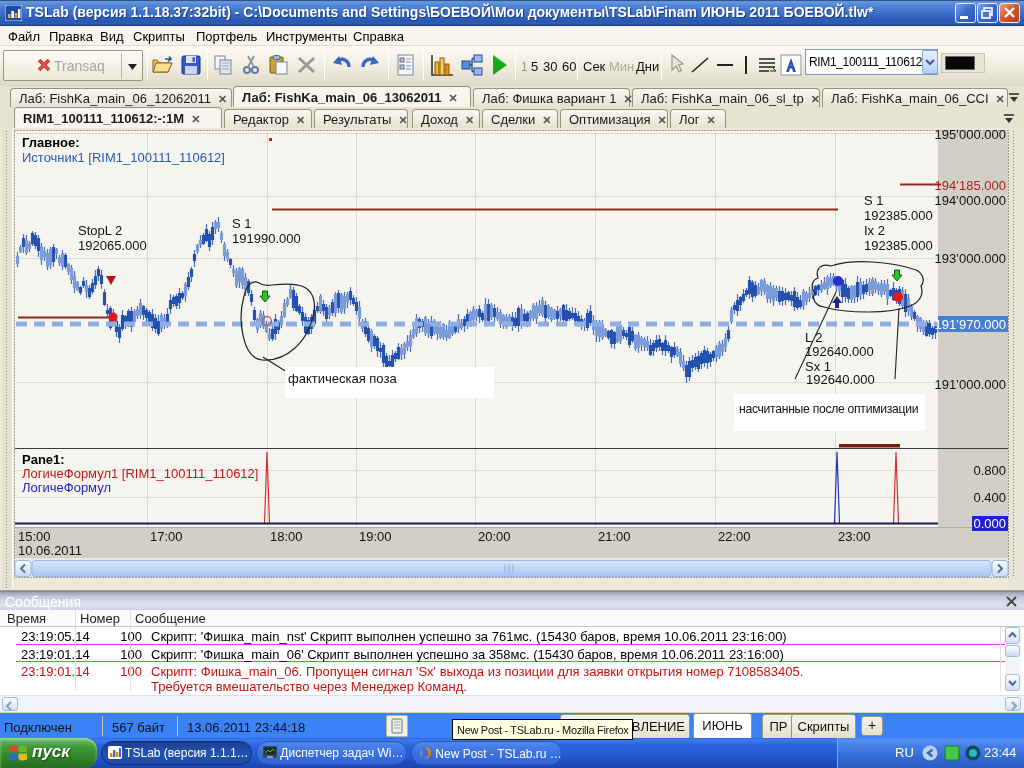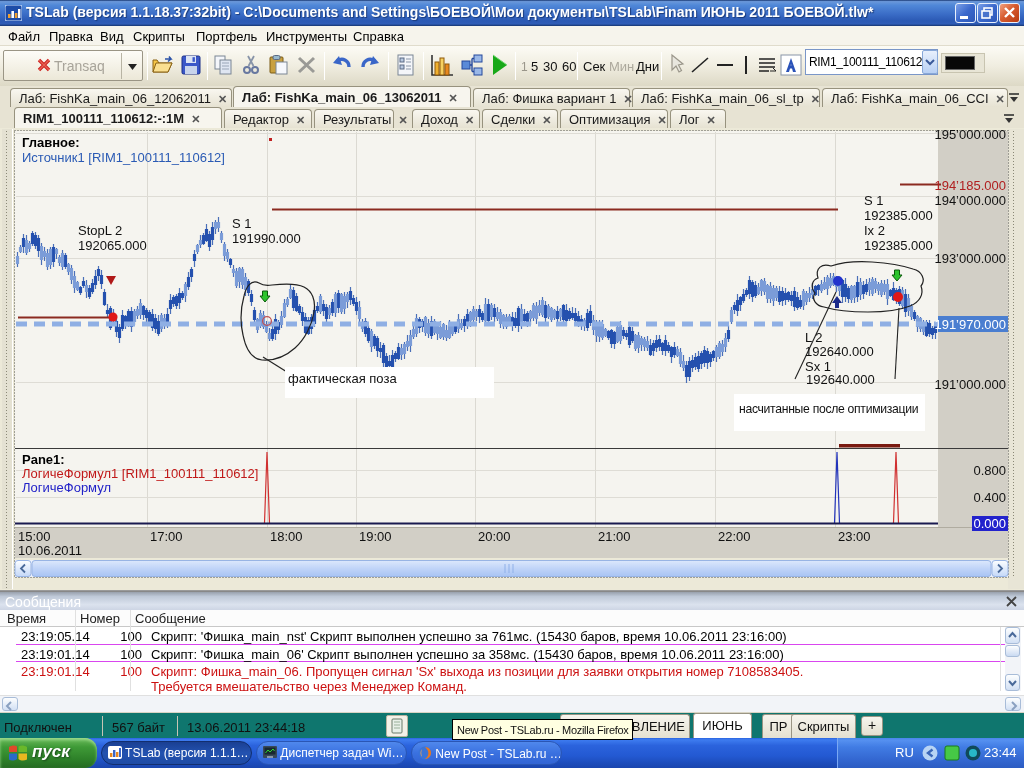--- a/index.html
+++ b/index.html
@@ -17,21 +17,21 @@
 #tabrow2{left:0;top:107px;width:1024px;height:21px;background:#e7e3d3}
 .tab{position:absolute;top:2px;height:19px;border:1px solid #97927e;border-bottom:none;border-radius:4px 4px 0 0;background:linear-gradient(180deg,#f9f7f0 0,#e6e2d2 100%);font-size:13px;color:#1a1a1a;white-space:nowrap;padding:2px 6px 0 8px}
 .tab.act{background:#f7f5ee;font-weight:bold;top:0;height:21px;padding-top:3px;z-index:2}
 .tab .x{color:#555;font-weight:bold;font-size:11px;margin-left:7px}
 #msgcap{left:0;top:591px;width:1024px;height:19px;background:linear-gradient(180deg,#98a0ac 0,#bfc9d8 25%,#dbe2ee 70%,#cdd5e4 100%);border-top:1px solid #888;color:#fff;font-size:14px;padding:2px 0 0 5px}
 #msgtbl{left:0;top:610px;width:1024px;height:85px;background:#fff;font-size:13px}
 .mrow{position:absolute;left:16px;width:1004px;border-bottom:1px solid #d946ef}
 .c1{position:absolute;left:5px;top:2px;width:68px}
 .c2{position:absolute;left:78px;top:2px;width:48px;text-align:right}
 .c3{position:absolute;left:135px;top:2px;width:860px}
-#statusbar{left:0;top:712px;width:1024px;height:26px;background:#0f766e;border-top:1px solid #d8d4c4;font-size:13px;color:#111}
+#statusbar{left:0;top:712px;width:1024px;height:26px;background:#3b82f6;border-top:1px solid #d8d4c4;font-size:13px;color:#111}
 #taskbar{left:0;top:738px;width:1024px;height:30px;background:linear-gradient(180deg,#2a64e0 0,#3e7cf0 6%,#2b63dd 25%,#2359d2 60%,#1d4cba 85%,#1a45ae 100%)}
 .task{position:absolute;top:3px;height:24px;border-radius:12px;color:#fff;font-size:12px;white-space:nowrap;overflow:hidden}
 .wtab{position:absolute;height:24px;border:1px solid #9a9584;border-bottom:none;border-radius:3px 3px 0 0;background:linear-gradient(180deg,#f7f5ee 0,#e4e0d0 100%);font-size:13px;text-align:center;padding-top:4px}
 </style></head>
 <body>
 
 <div class="abs" id="titlebar">
  <svg class="abs" style="left:5px;top:5px" width="17" height="16" viewBox="0 0 17 16">
       <rect x="0" y="0" width="17" height="16" rx="2" fill="#1d4ca8" stroke="#cfe0f8" stroke-width="1"></rect>
       <rect x="3" y="9" width="2.6" height="4" fill="#f0a030"></rect>
@@ -188,21 +188,21 @@
  <div class="tab" style="left:822px;width:186px">Лаб: FishKa_main_06_CCI<span class="x">✕</span></div>
  <svg class="abs" style="left:1008px;top:7px" width="12" height="10">
       <path d="M1 1 H11" stroke="#333" stroke-width="1.6"></path>
       <path d="M2 4 L6 9 L10 4 Z" fill="#333"></path>
     </svg>
 </div>
 
 <div class="abs" id="tabrow2">
  <div class="tab act" style="left:14px;width:208px">RIM1_100111_110612:-:1M<span class="x">✕</span></div>
  <div class="tab" style="left:224px;width:88px">Редактор<span class="x">✕</span></div>
- <div class="tab" style="left:314px;width:80px">Результаты<span class="x">✕</span></div>
+ <div class="tab" style="left:314px;width:94px">Результаты<span class="x">✕</span></div>
  <div class="tab" style="left:412px;width:68px">Доход<span class="x">✕</span></div>
  <div class="tab" style="left:482px;width:76px">Сделки<span class="x">✕</span></div>
  <div class="tab" style="left:560px;width:108px">Оптимизация<span class="x">✕</span></div>
  <div class="tab" style="left:670px;width:56px">Лог<span class="x">✕</span></div>
  <svg class="abs" style="left:1003px;top:7px" width="12" height="10">
       <path d="M1 1 H11" stroke="#333" stroke-width="1.6"></path>
       <path d="M2 4 L6 9 L10 4 Z" fill="#333"></path>
     </svg>
 </div>
 

